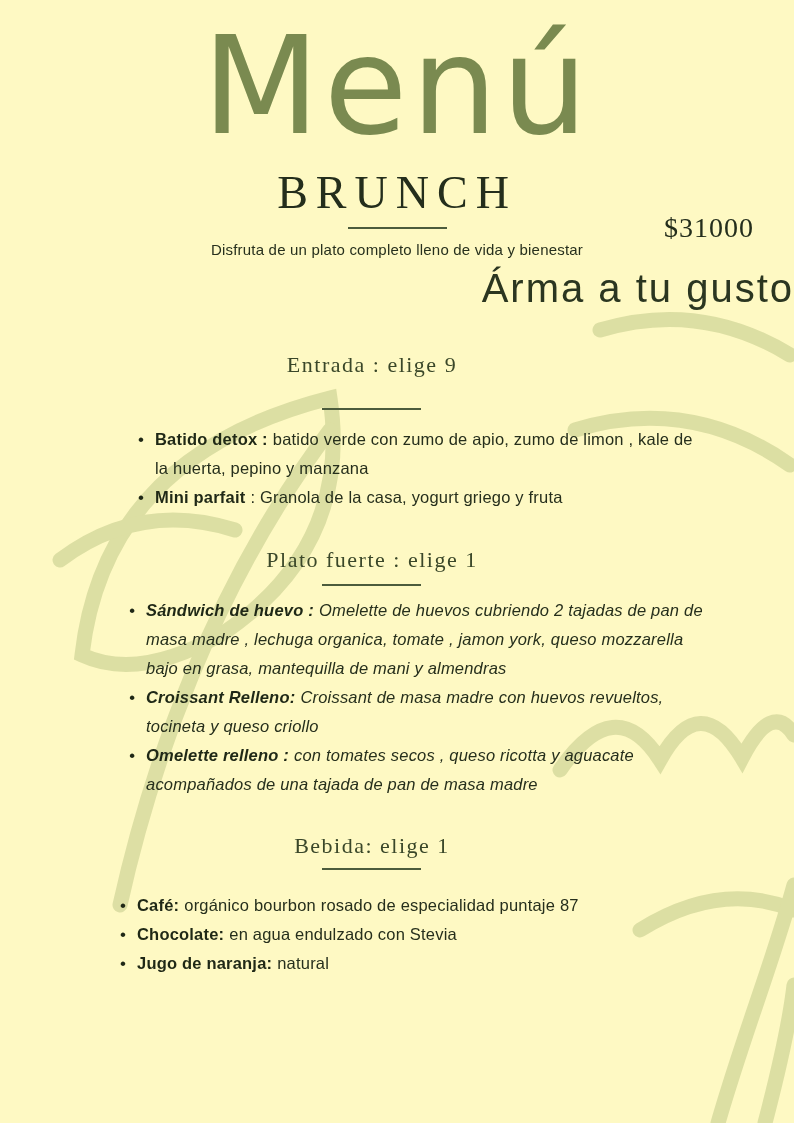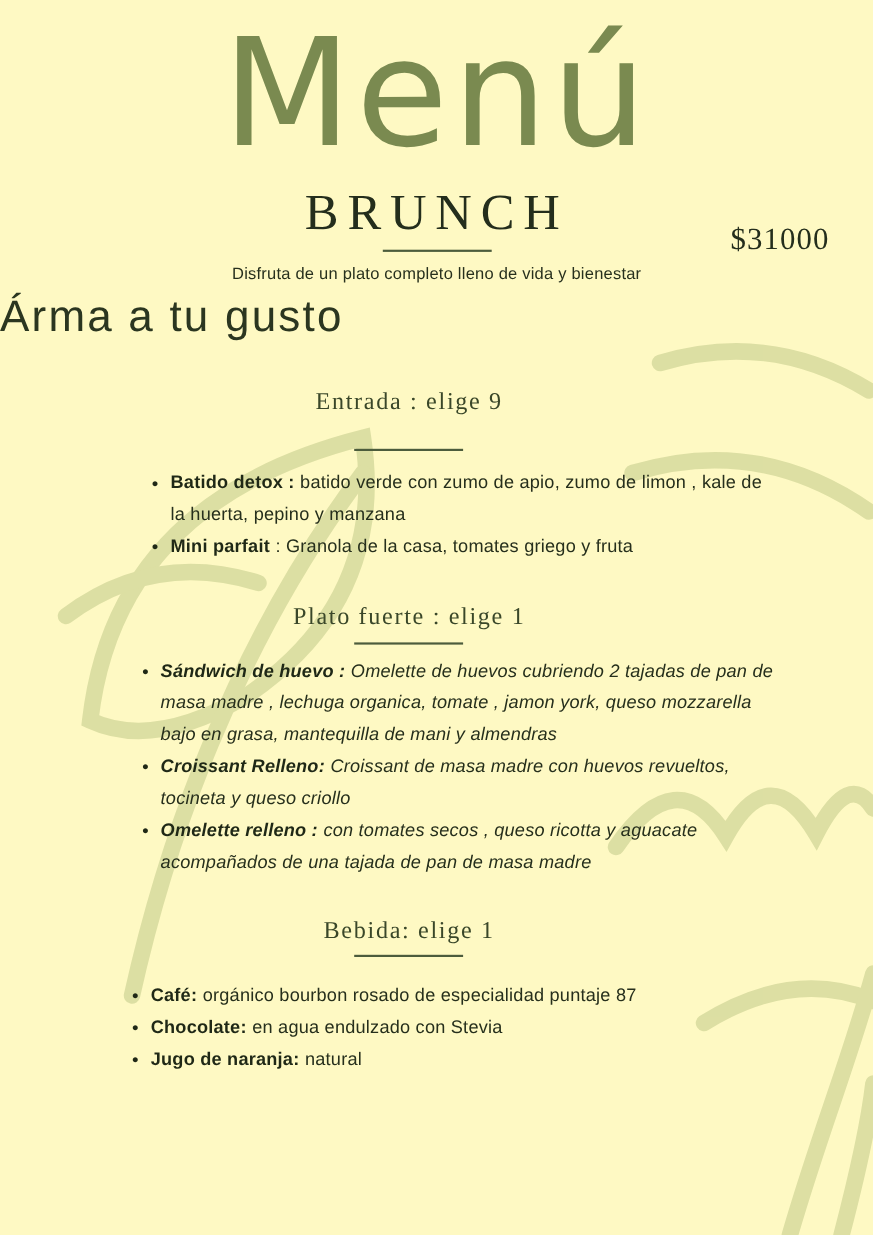--- a/index.html
+++ b/index.html
@@ -8,27 +8,27 @@
   .page{position:relative;width:794px;height:1123px;background:#fef9c3;overflow:hidden;}
   .wm{position:absolute;top:0;left:0;z-index:0;}
   .content{position:relative;z-index:1;}
 
   .title{margin:10px 0 0 0;text-align:center;color:#7a8a50;
          font-family:"DejaVu Sans", sans-serif;font-weight:400;
          font-size:136px;line-height:152px;letter-spacing:4px;}
   .subtitle{margin:6px 0 0 0;text-align:center;color:#242e1c;
             font-family:"Liberation Serif", serif;font-weight:400;
             font-size:46px;line-height:50px;letter-spacing:8px;}
-  .price{position:absolute;top:192px;left:664px;color:#242e1c;
+  .price{position:absolute;top:202px;left:664px;color:#242e1c;
          font-family:"Liberation Serif", serif;font-size:28px;letter-spacing:1px;}
   .divider{height:2px;width:99px;background:#4c5c3c;border:none;}
   .head-div{margin:9px auto 0 auto;}
   .tagline{margin:12px 0 0 0;text-align:center;color:#27301d;
            font-size:15px;font-weight:500;letter-spacing:0.2px;}
-  .headline{margin:6px 0 0 0;text-align:left;color:#2b3620;
+  .headline{margin:6px 0 0 16px;text-align:right;color:#2b3620;
             font-weight:400;font-size:40px;line-height:48px;letter-spacing:2px;}
 
   .sechead{width:744px;text-align:center;}
   .sechead h3{margin:0;color:#3a4729;font-family:"Liberation Serif", serif;
               font-weight:400;font-size:22px;line-height:30px;letter-spacing:1.5px;}
   .sec-div{margin-left:322px;}
 
   ul.items{list-style:none;margin:0;padding:0;color:#262f1c;
            font-size:16.5px;line-height:29px;letter-spacing:0.2px;}
   ul.items li{position:relative;}
@@ -83,21 +83,21 @@
 
     <p class="headline">Árma a tu gusto</p>
 
     <section class="s1">
       <div class="sechead">
         <h3>Entrada : elige 9</h3>
       </div>
       <div class="divider sec-div"></div>
       <ul class="items">
         <li><strong class="iname">Batido detox :</strong><span class="idesc">batido verde con zumo de apio, zumo de limon , kale de la huerta, pepino y manzana</span></li>
-        <li><strong class="iname">Mini parfait</strong><span class="idesc">: Granola de la casa, tomates griego y fruta</span></li>
+        <li><strong class="iname">Mini parfait</strong><span class="idesc">: Granola de la casa, yogurt griego y fruta</span></li>
       </ul>
     </section>
 
     <section class="s2">
       <div class="sechead">
         <h3>Plato fuerte : elige 1</h3>
       </div>
       <div class="divider sec-div"></div>
       <ul class="items">
         <li><strong class="iname">Sándwich de huevo :</strong><span class="idesc">Omelette de huevos cubriendo 2 tajadas de pan de masa madre , lechuga organica, tomate , jamon york, queso mozzarella bajo en grasa, mantequilla de mani y almendras</span></li>

